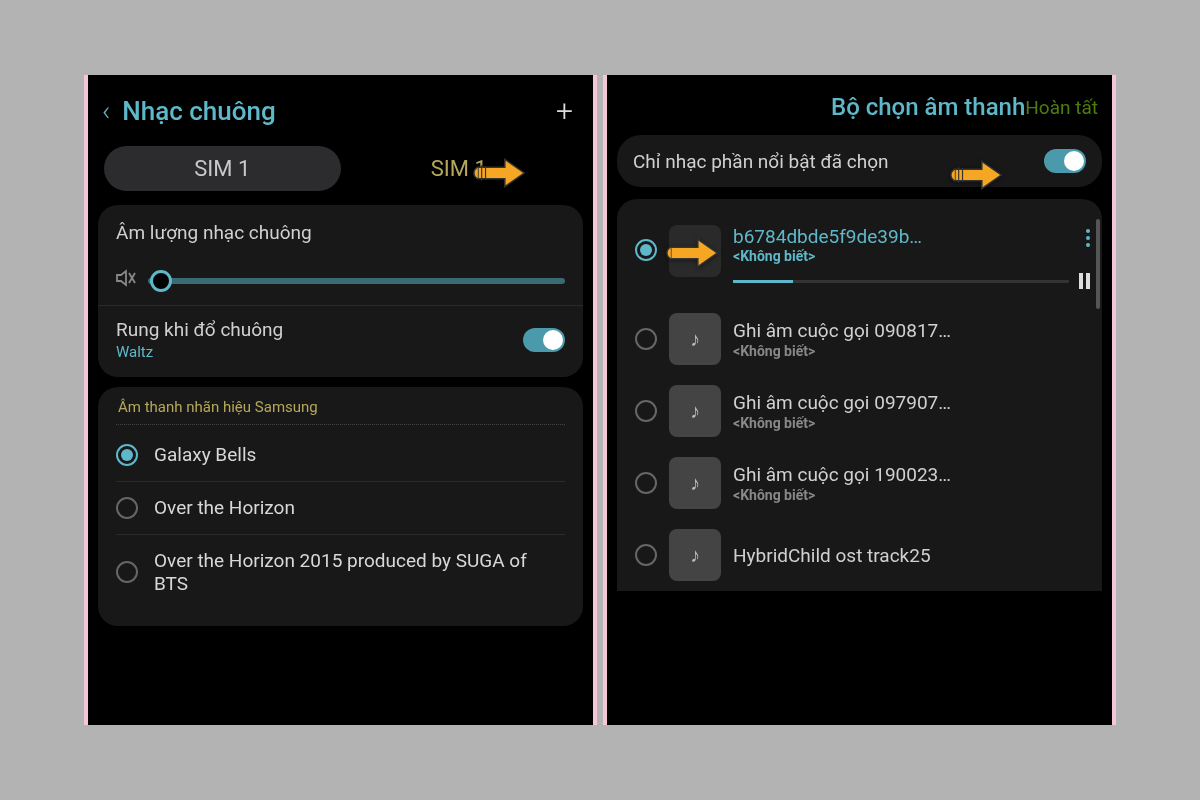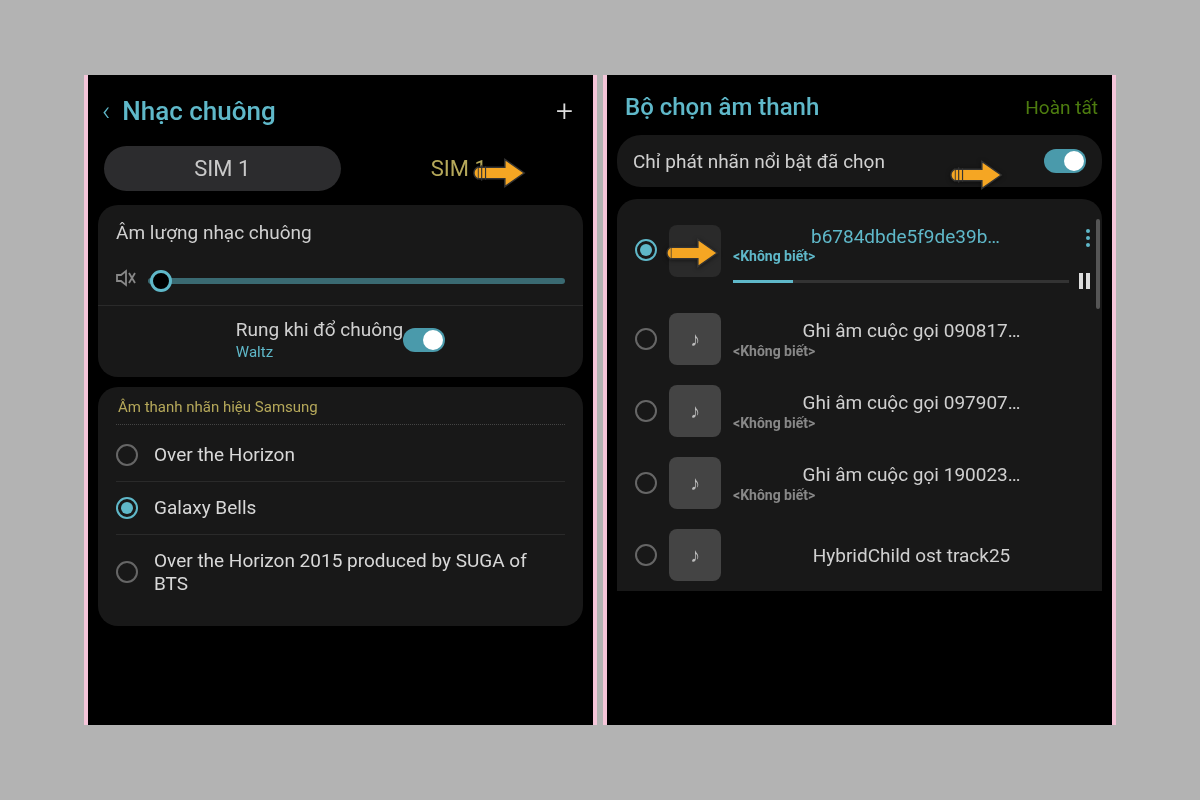--- a/index.html
+++ b/index.html
@@ -112,21 +112,21 @@
     border-radius: 50%;
   }
   .divider {
     height: 1px;
     background: #2a2a2a;
     margin: 12px -18px;
   }
   .vibrate-row {
     display: flex;
     align-items: center;
-    justify-content: center;
+    justify-content: space-between;
   }
   .vibrate-text {
     display: flex;
     flex-direction: column;
     gap: 2px;
   }
   .vibrate-label {
     color: #d0d0d0;
     font-size: 19px;
   }
@@ -190,21 +190,21 @@
   }
   .tone-label {
     color: #d8d8d8;
     font-size: 19px;
     line-height: 1.25;
   }
   
   .header2 {
     display: flex;
     align-items: center;
-    justify-content: space-between;
+    justify-content: flex-end;
     padding: 18px 14px 14px 18px;
   }
   .header2-title {
     color: #5fb8c9;
     font-size: 24px;
     font-weight: 500;
   }
   .done-btn {
     color: #4d7c0f;
     font-size: 19px;
@@ -261,21 +261,20 @@
     display: flex;
     flex-direction: column;
     gap: 1px;
   }
   .sound-title {
     color: #5fb8c9;
     font-size: 19px;
     white-space: nowrap;
     overflow: hidden;
     text-overflow: ellipsis;
-    text-align: center;
   }
   .sound-title.white {
     color: #d0d0d0;
   }
   .sound-sub {
     color: #5fb8c9;
     font-size: 14px;
     font-weight: bold;
   }
   .sound-sub.gray {
@@ -397,26 +396,26 @@
         <div class="toggle">
           <div class="toggle-thumb"></div>
         </div>
       </div>
     </div>
 
     <div class="section" style="padding-top:11px;">
       <div class="brand-header">Âm thanh nhãn hiệu Samsung</div>
       <div class="tone-list">
         <div class="tone-item">
+          <div class="radio selected"></div>
+          <span class="tone-label">Galaxy Bells</span>
+        </div>
+        <div class="tone-item">
           <div class="radio"></div>
           <span class="tone-label">Over the Horizon</span>
-        </div>
-        <div class="tone-item">
-          <div class="radio selected"></div>
-          <span class="tone-label">Galaxy Bells</span>
         </div>
         <div class="tone-item">
           <div class="radio"></div>
           <span class="tone-label">Over the Horizon 2015 produced by SUGA of BTS</span>
         </div>
       </div>
     </div>
   </div>
 
   <div class="phone">
@@ -426,21 +425,21 @@
     </div>
     <div class="hand" style="top:76px; left:342px;">
       <svg viewBox="0 0 60 48">
           <path d="M6 18 L34 18 L34 10 L54 24 L34 38 L34 30 L6 30 Z" fill="#f5a623" stroke="#333" stroke-width="1.5"></path>
           <path d="M6 18 L6 30 M10 16 L10 32 M14 17 L14 31" stroke="#333" stroke-width="1.2" fill="none"></path>
           <path d="M6 18 Q2 20 2 24 Q2 28 6 30" fill="#f5a623" stroke="#333" stroke-width="1.5"></path>
         </svg>
     </div>
 
     <div class="highlight-row">
-      <span class="highlight-label">Chỉ phát nhãn nổi bật đã chọn</span>
+      <span class="highlight-label">Chỉ nhạc phần nổi bật đã chọn</span>
       <div class="toggle">
         <div class="toggle-thumb"></div>
       </div>
     </div>
 
     <div class="sound-section">
       <div class="scrollbar">
           <div class="scrollbar-thumb"></div>
         </div>
 

